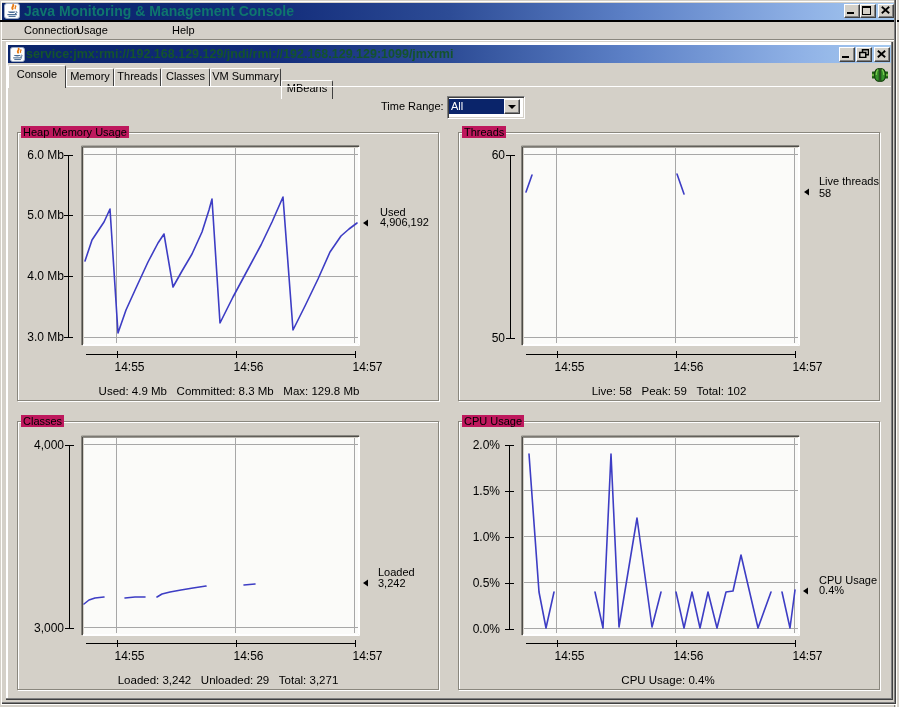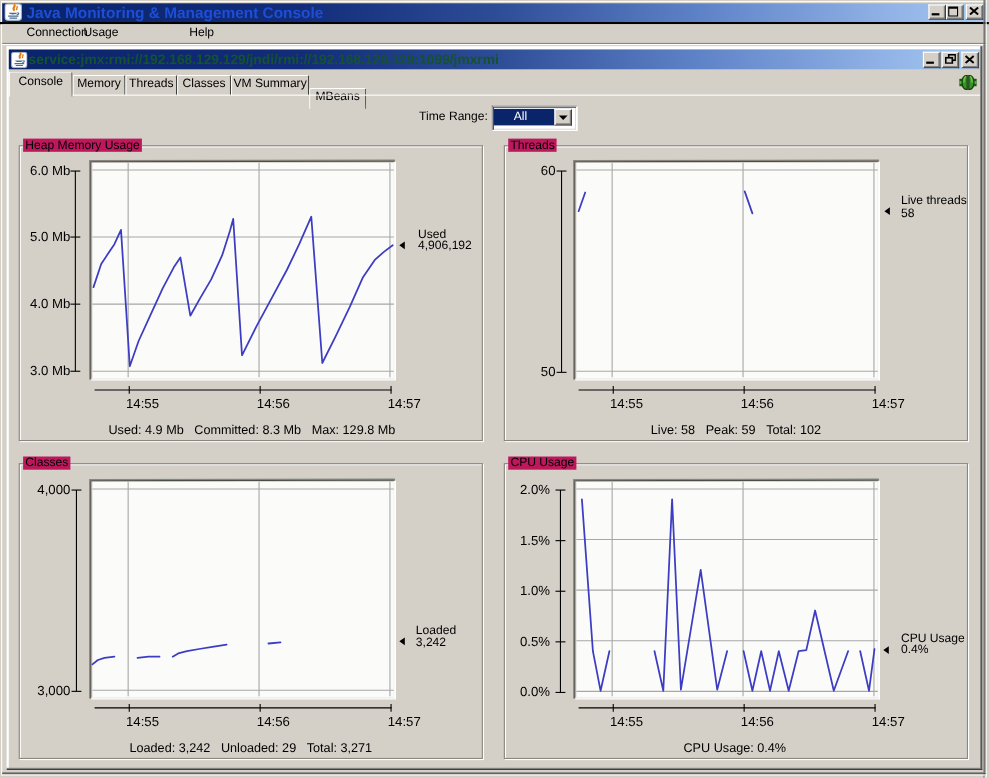--- a/index.html
+++ b/index.html
@@ -2,21 +2,21 @@
 <html><head>
 <meta charset="utf-8">
 <style>
   html,body{margin:0;padding:0;}
   body{width:899px;height:707px;overflow:hidden;position:relative;
        background:#d4d0c8;font-family:"Liberation Sans",sans-serif;font-size:11px;color:#000;}
   .abs{position:absolute;}
   
   #titlebar{left:2px;top:3px;width:895px;height:17px;
     background:linear-gradient(90deg,#0a246a 0%,#122c7a 30%,#2d4c96 50%,#5c80c6 70%,#90b2e6 90%,#a6caf0 100%);}
-  #titletext{left:24px;top:3px;color:#1d4ed8;font-weight:bold;font-size:14px;line-height:17px;white-space:nowrap;}
+  #titletext{left:24px;top:3px;color:#0f766e;font-weight:bold;font-size:14px;line-height:17px;white-space:nowrap;}
   #blackline{left:0px;top:20px;width:899px;height:2px;background:#000;}
   #menubar{left:2px;top:22px;width:895px;height:17px;background:#d4d0c8;}
   .menuitem{position:absolute;top:2px;font-size:11px;}
   #menusep1{left:2px;top:39px;width:895px;height:1px;background:#8a877e;}
   #menusep2{left:2px;top:40px;width:895px;height:1px;background:#fff;}
   
   .winbtn{position:absolute;background:#d4d0c8;
     border-top:1px solid #fff;border-left:1px solid #fff;
     border-right:1px solid #404040;border-bottom:1px solid #404040;
     box-shadow:inset -1px -1px 0 #808080;}
@@ -43,21 +43,21 @@
     border-top:1px solid #fff;border-left:1px solid #fff;border-right:1px solid #404040;
     border-top-left-radius:2px;border-top-right-radius:2px;}
   #tabline{left:8px;top:86px;width:883px;height:1px;background:#fff;}
   
   #tr-label{left:381px;top:100px;}
   #combo{left:447px;top:96px;width:76px;height:21px;background:#fff;
     border-top:1px solid #808080;border-left:1px solid #808080;
     border-bottom:1px solid #fff;border-right:1px solid #fff;
     box-shadow:inset 1px 1px 0 #404040, inset -1px -1px 0 #d4d0c8;}
   #combosel{left:449px;top:99px;width:53px;height:15px;background:#0a246a;color:#fff;
-    line-height:15px;padding-left:18px;}
+    line-height:15px;padding-left:2px;}
   #combobtn{left:504px;top:99px;width:14px;height:13px;background:#d4d0c8;
     border-top:1px solid #fff;border-left:1px solid #fff;
     border-right:1px solid #404040;border-bottom:1px solid #404040;
     box-shadow:inset -1px -1px 0 #808080;}
   #comboarrow{left:508px;top:105px;width:0;height:0;
     border-left:4px solid transparent;border-right:4px solid transparent;border-top:4px solid #000;}
   
   .group{position:absolute;border:1px solid #8a877e;
     box-shadow:inset 1px 1px 0 #fff, 1px 1px 0 #fff;}
   .gtitle{position:absolute;top:-7px;left:3px;background:#be185d;padding:0 2px;font-size:11px;}

